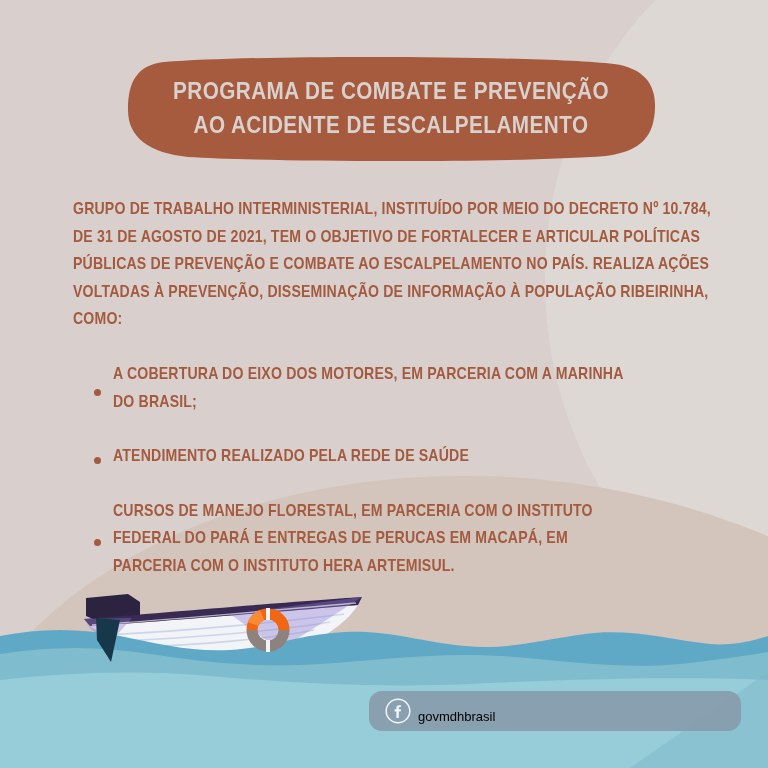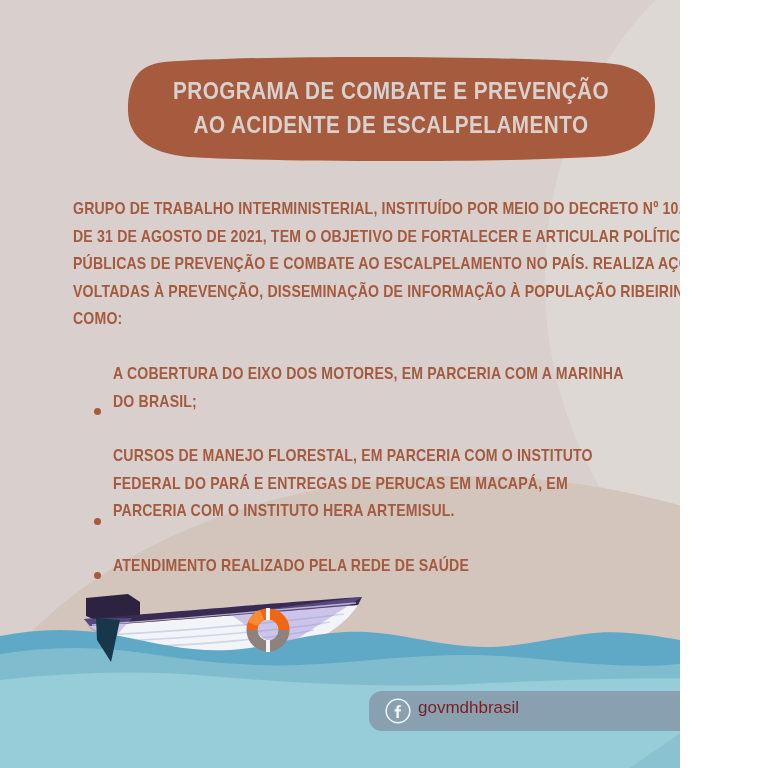--- a/index.html
+++ b/index.html
@@ -1,17 +1,17 @@
 <!DOCTYPE html>
 <html><head>
 <meta charset="utf-8">
 <style>
   html,body { margin:0; padding:0; }
   .canvas {
-    position:relative; width:680px; height:768px; overflow:hidden;
+    position:relative; width:768px; height:768px; overflow:hidden;
     background:#d9d0cd;
     font-family:"Liberation Sans", sans-serif;
   }
   .bg-blob { position:absolute; border-radius:50%; }
   .bg-blob-right  { left:545px; top:-90px; width:640px; height:740px; background:#ded8d5; z-index:0; }
   .bg-blob-bottom { left:-70px; top:478px; width:1150px; height:820px; background:#d3c4bc; transform:rotate(6deg); z-index:0; }
 
   .banner { position:absolute; left:122px; top:53px; width:538px; height:110px; z-index:2; }
   .banner svg { position:absolute; inset:0; }
   .banner-text {
@@ -22,35 +22,35 @@
   }
   .banner-text div { white-space:nowrap; }
 
   .intro {
     position:absolute; left:73px; top:195px; width:770px; margin:0;
     transform:scaleX(0.83); transform-origin:left top;
     color:#a45a3e; font-weight:bold; font-size:17px; line-height:27.5px;
     letter-spacing:0.2px; z-index:2;
   }
   .bullets { position:absolute; left:94px; top:360px; width:640px; margin:0; padding:0; list-style:none; z-index:2; }
-  .bullet { display:flex; align-items:flex-end; margin-bottom:27px; }
+  .bullet { display:flex; align-items:center; margin-bottom:27px; }
   .dot { flex:0 0 auto; width:7px; height:7px; border-radius:50%; background:#a45a3e; margin:10px 12px 0 0; }
   .bullet-text {
     width:690px; transform:scaleX(0.83); transform-origin:left top;
     color:#a45a3e; font-weight:bold; font-size:17px; line-height:27.5px; letter-spacing:0.2px;
   }
 
   .scene { position:absolute; left:0; bottom:0; width:768px; height:180px; z-index:3; }
 
   .social {
     position:absolute; left:369px; top:691px; width:372px; height:40px; z-index:4;
     background:rgba(136,156,172,0.93); border-radius:13px;
     display:flex; align-items:center; justify-content:space-between; padding:0 16px; box-sizing:border-box;
   }
-  .social-item { display:flex; align-items:flex-start; gap:7px; color:#7f1d1d; font-size:17px; }
+  .social-item { display:flex; align-items:flex-end; gap:7px; color:#000000; font-size:13px; }
   .social-item svg { display:block; }
 </style>
 </head>
 <body>
 
 <div class="canvas">
 
   <div class="bg-blob bg-blob-right"></div>
   <div class="bg-blob bg-blob-bottom"></div>
 
@@ -67,25 +67,25 @@
 
   <p class="intro">GRUPO DE TRABALHO INTERMINISTERIAL, INSTITUÍDO POR MEIO DO DECRETO Nº 10.784, DE 31 DE AGOSTO DE 2021, TEM O OBJETIVO DE FORTALECER E ARTICULAR POLÍTICAS PÚBLICAS DE PREVENÇÃO E COMBATE AO ESCALPELAMENTO NO PAÍS. REALIZA AÇÕES VOLTADAS À PREVENÇÃO, DISSEMINAÇÃO DE INFORMAÇÃO À POPULAÇÃO RIBEIRINHA, COMO:</p>
 
   <ul class="bullets">
     <li class="bullet">
       <span class="dot"></span>
       <span class="bullet-text">A COBERTURA DO EIXO DOS MOTORES, EM PARCERIA COM A MARINHA DO BRASIL;</span>
     </li>
     <li class="bullet">
       <span class="dot"></span>
-      <span class="bullet-text">CURSOS DE MANEJO FLORESTAL, EM PARCERIA COM O INSTITUTO FEDERAL DO PARÁ E ENTREGAS DE PERUCAS EM MACAPÁ, EM PARCERIA COM O INSTITUTO HERA ARTEMISUL.</span>
+      <span class="bullet-text">ATENDIMENTO REALIZADO PELA REDE DE SAÚDE</span>
     </li>
     <li class="bullet">
       <span class="dot"></span>
-      <span class="bullet-text">ATENDIMENTO REALIZADO PELA REDE DE SAÚDE</span>
+      <span class="bullet-text">CURSOS DE MANEJO FLORESTAL, EM PARCERIA COM O INSTITUTO FEDERAL DO PARÁ E ENTREGAS DE PERUCAS EM MACAPÁ, EM PARCERIA COM O INSTITUTO HERA ARTEMISUL.</span>
     </li>
   </ul>
 
   <svg class="scene" viewBox="0 0 768 180">
 
     <g>
       <path d="M86,10 L128,6 L140,14 L140,30 L100,34 L86,28 Z" fill="#2b2340"></path>
       <path d="M90,38 C170,33 300,22 358,17 C345,37 315,60 262,67 C210,73 152,64 120,52 C104,46 94,42 90,38 Z" fill="#f3f4f8"></path>
       <path d="M104,47 C190,43 290,33 344,26" stroke="#ccd6e8" stroke-width="1.6" fill="none"></path>
       <path d="M116,53 C200,50 290,41 330,34" stroke="#ccd6e8" stroke-width="1.6" fill="none"></path>

